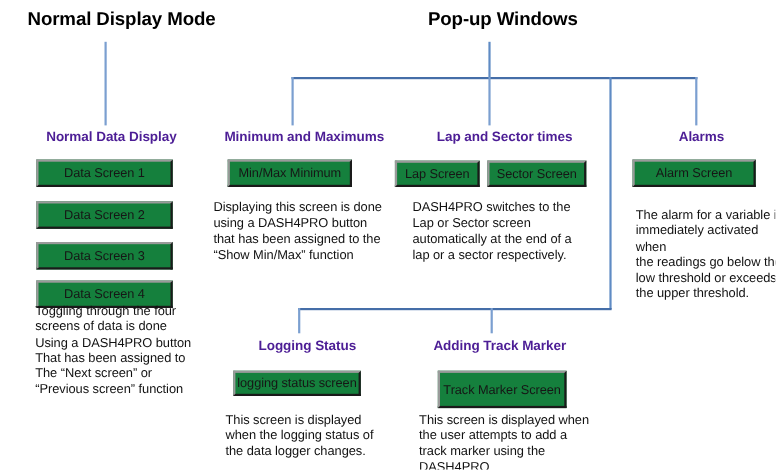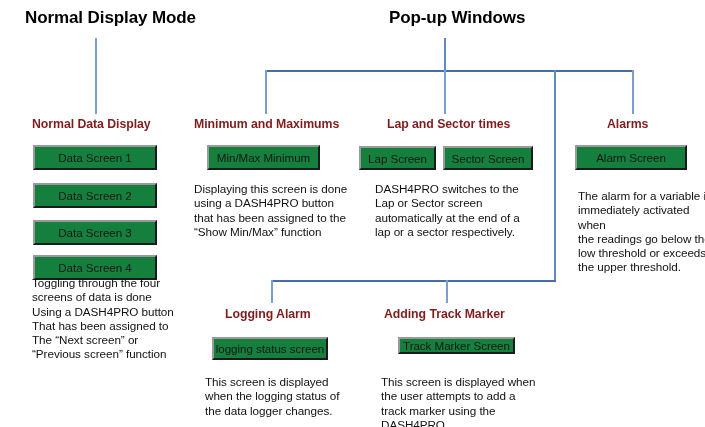--- a/index.html
+++ b/index.html
@@ -23,23 +23,24 @@
     font-weight: bold;
     font-size: 17px;
     color: #000000;
     white-space: nowrap;
     letter-spacing: -0.1px;
   }
   .hdr {
     position: absolute;
     font-weight: bold;
     font-size: 12.3px;
-    color: #7f1d1d;
+    color: #4c1d95;
     white-space: nowrap;
     letter-spacing: -0.05px;
+    margin-left: 10px;
   }
   .box {
     position: absolute;
     box-sizing: border-box;
     background: #15803d;
     border-top: 2px solid #9a9a9a;
     border-left: 2px solid #9a9a9a;
     border-right: 2px solid #1a1a1a;
     border-bottom: 2px solid #1a1a1a;
     font-size: 11.6px;
@@ -143,30 +144,30 @@
   <div class="hdr" style="left:607px; top:117px;">Alarms</div>
 
   <div class="box" style="left:575px; top:145px; width:112px; height:25px;">Alarm Screen</div>
 
   <div class="note" style="left:578px; top:189px; width:142px;">The alarm for a variable is
 immediately activated when
 the readings go below the
 low threshold or exceeds
 the upper threshold.</div>
 
-  <div class="hdr" style="left:225px; top:307px;">Logging Alarm</div>
+  <div class="hdr" style="left:225px; top:307px;">Logging Status</div>
 
   <div class="box" style="left:212px; top:337px; width:116px; height:23px;">logging status screen</div>
 
   <div class="note" style="left:205px; top:375px; width:150px;">This screen is displayed
 when the logging status of
 the data logger changes.</div>
 
   <div class="hdr" style="left:384px; top:307px;">Adding Track Marker</div>
 
-  <div class="box" style="left:398px; top:337px; width:117px; height:17px;text-align:right;">Track Marker Screen</div>
+  <div class="box" style="left:398px; top:337px; width:117px; height:34px;text-align:right;">Track Marker Screen</div>
 
   <div class="note" style="left:381px; top:375px; width:165px;">This screen is displayed when
 the user attempts to add a
 track marker using the
 DASH4PRO</div>
 
 </div>
 
 </body></html>

